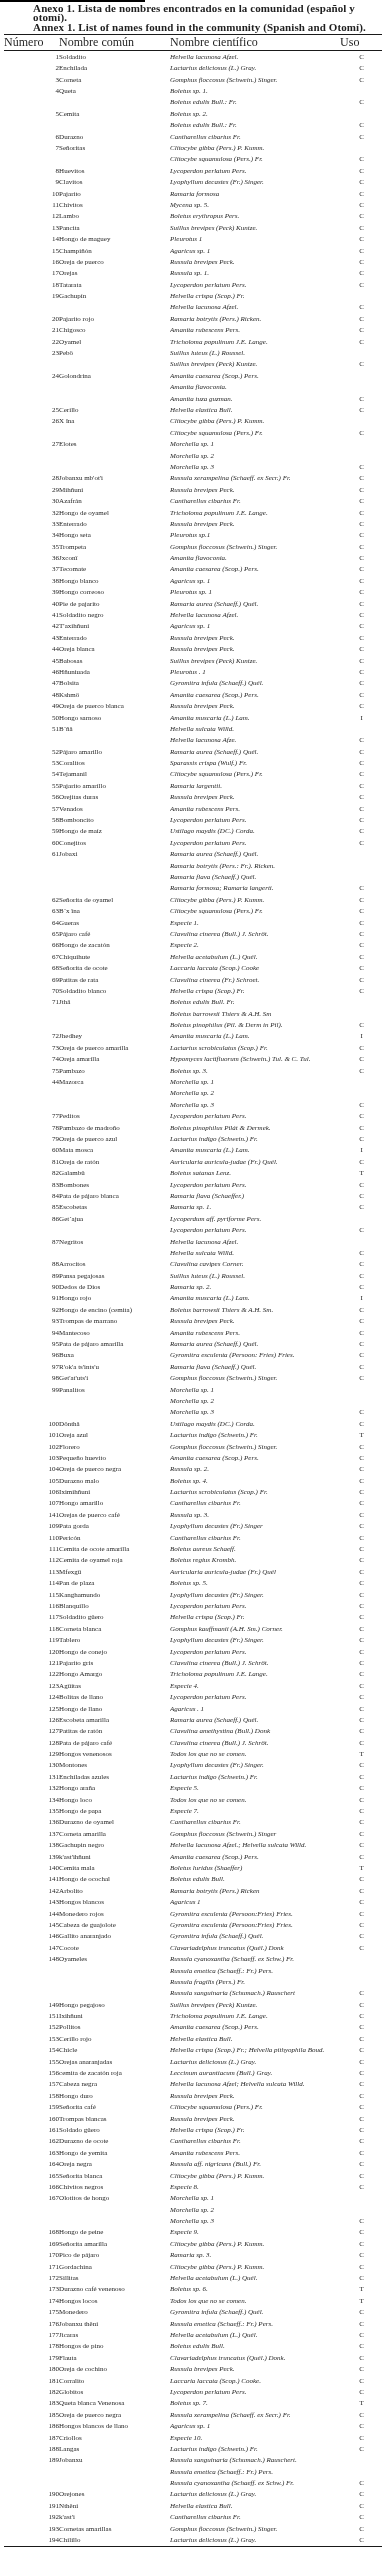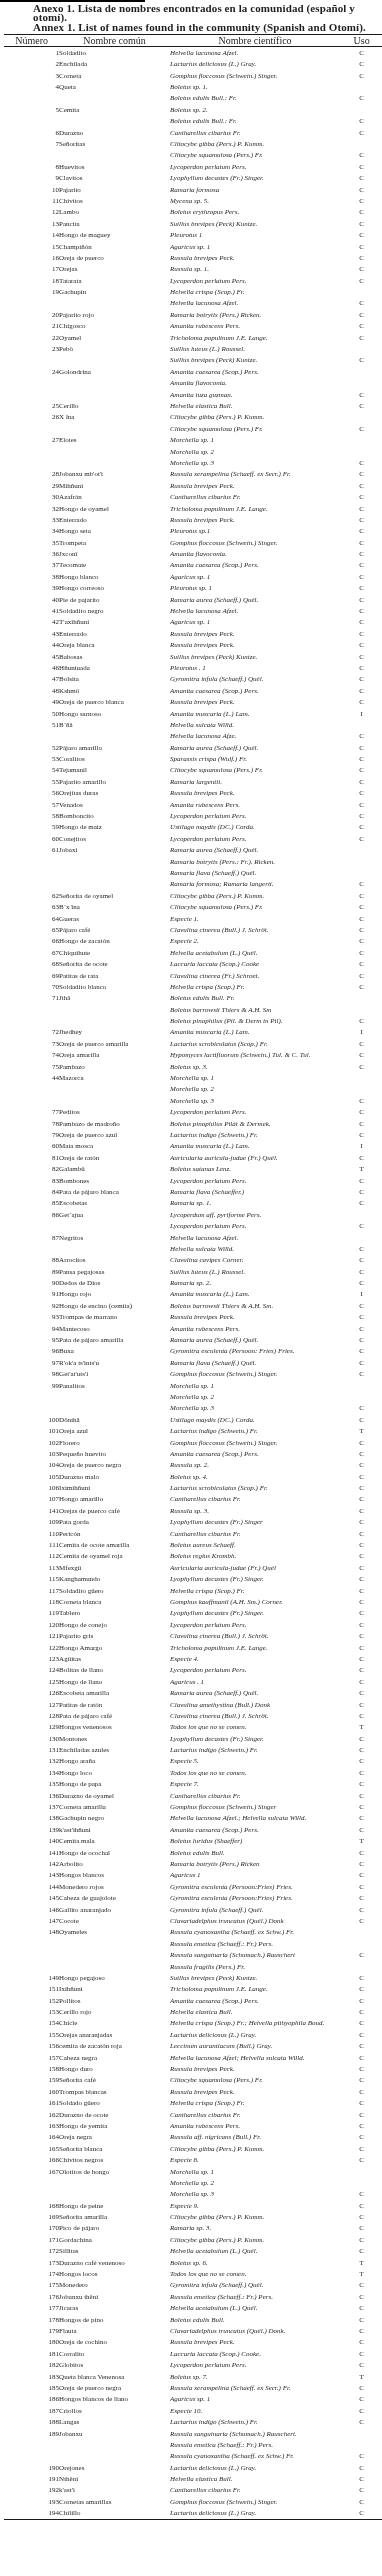--- a/index.html
+++ b/index.html
@@ -28,24 +28,24 @@
   }
   table.names {
     border-collapse: collapse;
     table-layout: fixed;
     width: 379px;
     margin: 2.1px 0 0 4.1px;
     border-bottom: 1px solid #1a1a1a;
   }
   table.names thead th {
     font-weight: normal;
-    font-size: 10px;
+    font-size: 12px;
     height: 9.8px;
     padding: 0;
-    text-align: center;
+    text-align: left;
     border-top: 1px solid #1a1a1a;
     border-bottom: 1.5px solid #1a1a1a;
     white-space: nowrap;
     overflow: hidden;
   }
   table.names tbody td {
     height: 11.4px;
     font-size: 7px;
     padding: 0;
     vertical-align: middle;
@@ -882,23 +882,35 @@
           <td class="sci">Boletus regius Krombh.</td>
           <td class="uso">C</td>
         </tr>
         <tr>
           <td class="num">113</td>
           <td class="common">Mfexgü</td>
           <td class="sci">Auricularia auricula-judae (Fr.) Quél</td>
           <td class="uso">C</td>
         </tr>
         <tr>
+          <td class="num">114</td>
+          <td class="common">Pan de plaza</td>
+          <td class="sci">Boletus sp. 5.</td>
+          <td class="uso">C</td>
+        </tr>
+        <tr>
           <td class="num">115</td>
           <td class="common">Kanghamundo</td>
           <td class="sci">Lyophyllum decastes (Fr.) Singer.</td>
+          <td class="uso">C</td>
+        </tr>
+        <tr>
+          <td class="num">116</td>
+          <td class="common">Blanquillo</td>
+          <td class="sci">Lycoperdon perlatum Pers.</td>
           <td class="uso">C</td>
         </tr>
         <tr>
           <td class="num">117</td>
           <td class="common">Soldadito güero</td>
           <td class="sci">Helvella crispa (Scop.) Fr.</td>
           <td class="uso">C</td>
         </tr>
         <tr>
           <td class="num">118</td>
@@ -1082,28 +1094,28 @@
         </tr>
         <tr>
           <td class="num"></td>
           <td class="common"></td>
           <td class="sci">Russula emetica (Schaeff.: Fr.) Pers.</td>
           <td class="uso"></td>
         </tr>
         <tr>
           <td class="num"></td>
           <td class="common"></td>
+          <td class="sci">Russula fragilis (Pers.) Fr.</td>
+          <td class="uso"></td>
+        </tr>
+        <tr>
+          <td class="num"></td>
+          <td class="common"></td>
           <td class="sci">Russula sanguinaria (Schumach.) Rauschert</td>
           <td class="uso">C</td>
-        </tr>
-        <tr>
-          <td class="num"></td>
-          <td class="common"></td>
-          <td class="sci">Russula fragilis (Pers.) Fr.</td>
-          <td class="uso"></td>
         </tr>
         <tr>
           <td class="num">149</td>
           <td class="common">Hongo pegajoso</td>
           <td class="sci">Suillus brevipes (Peck) Kuntze.</td>
           <td class="uso">C</td>
         </tr>
         <tr>
           <td class="num">151</td>
           <td class="common">Ixihñuni</td>

